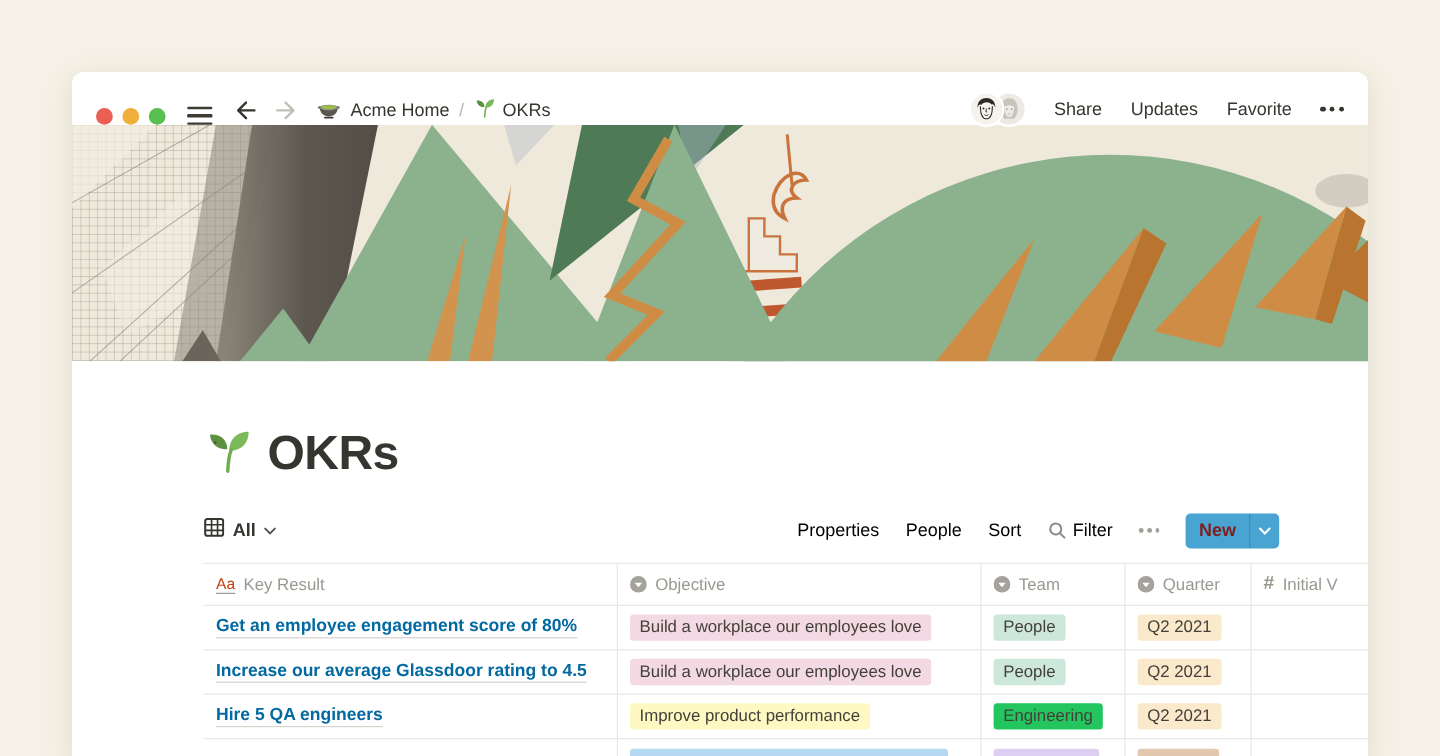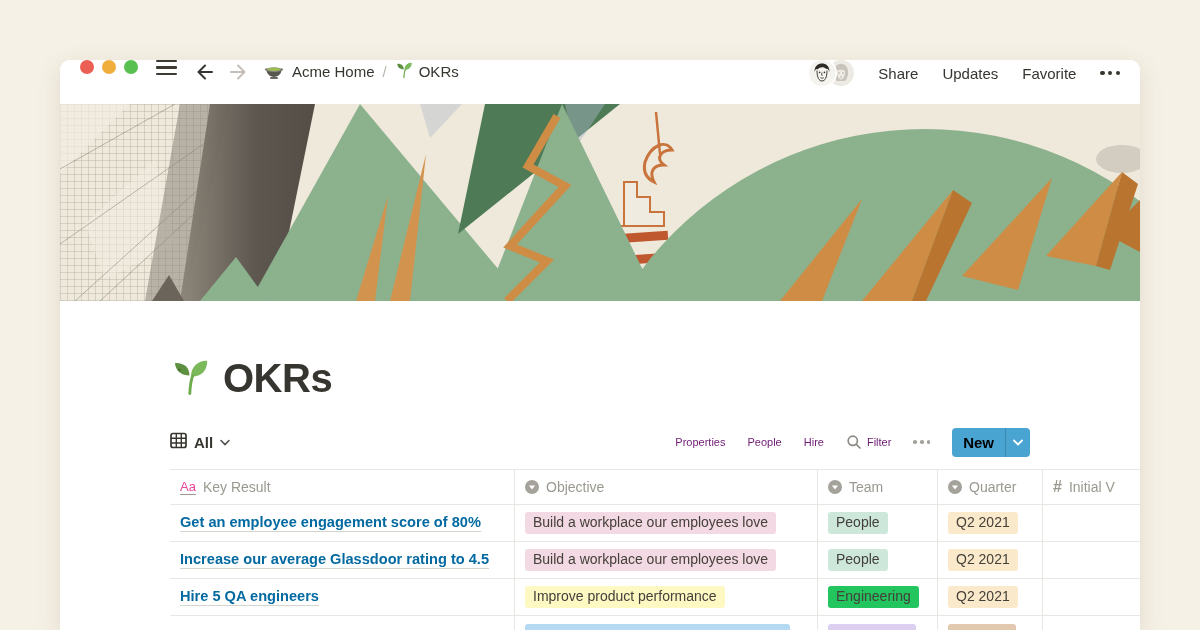--- a/index.html
+++ b/index.html
@@ -6,21 +6,21 @@
   html,body { width:1200px; height:630px; overflow:hidden; }
   body { background:#F6F1E6; font-family:"Liberation Sans", sans-serif; color:#37352F; }
 
   .window {
     position:absolute; left:60px; top:60px; width:1080px; height:570px;
     background:#FFFFFF; border-radius:10px 10px 0 0; overflow:hidden;
     box-shadow:0 6px 24px rgba(90,80,60,.14);
   }
 
   
-  .chrome { height:44px; display:flex; align-items:flex-start; padding:0 20px; background:#fff; position:relative; z-index:5; }
+  .chrome { height:44px; display:flex; align-items:flex-end; padding:0 20px; background:#fff; position:relative; z-index:5; }
   .lights { display:flex; gap:8px; align-items:center; }
   .light { width:14px; height:14px; border-radius:50%; }
   .hamburger { margin-left:18px; display:flex; flex-direction:column; gap:4px; cursor:pointer; }
   .hamburger span { display:block; width:21px; height:2.4px; background:#3E3A34; border-radius:1px; }
   .navarrow { margin-left:16px; display:flex; }
   .breadcrumb { display:flex; align-items:center; margin-left:14px; gap:8px; font-size:15px; }
   .crumb { cursor:pointer; }
   .crumb-sep { color:#B9B5AE; }
   .crumb-page { display:flex; align-items:center; gap:6px; }
   .chrome-right { margin-left:auto; display:flex; align-items:center; gap:24px; font-size:15px; }
@@ -32,46 +32,46 @@
   .dots { display:flex; gap:3.5px; align-items:center; cursor:pointer; }
   .dots i { width:4.2px; height:4.2px; border-radius:50%; background:#37352F; }
 
   
   .cover { width:1080px; height:197px; display:block; }
 
   
   .title-row { display:flex; align-items:center; gap:13px; margin:55px 0 0 110px; }
   .page-title { font-size:40px; font-weight:700; letter-spacing:-0.5px; color:#37352F; }
 
-  .toolbar { display:flex; align-items:center; justify-content:space-between; margin:25px 110px 0 110px; height:32px; }
+  .toolbar { display:flex; align-items:center; justify-content:space-between; margin:25px 74px 0 110px; height:32px; }
   .view-switcher { display:flex; align-items:center; gap:7px; cursor:pointer; }
   .view-label { font-size:15px; font-weight:700; }
   .toolbar-right { display:flex; align-items:center; gap:22px; }
-  .tb-item { font-size:11px; color:#701a75; cursor:pointer; }
+  .tb-item { font-size:15px; color:#000000; cursor:pointer; }
   .search-group { display:flex; align-items:center; gap:5px; cursor:pointer; }
   .tb-dots { display:flex; gap:3px; align-items:center; cursor:pointer; }
   .tb-dots i { width:3.6px; height:3.6px; border-radius:50%; background:#A3A09A; }
   .new-btn { display:flex; align-items:stretch; height:29px; border-radius:4px; overflow:hidden; cursor:pointer; }
-  .new-btn-main { color:#000000; font-size:15px; font-weight:700; display:flex; align-items:center; padding:0 11px; }
+  .new-btn-main { color:#7f1d1d; font-size:15px; font-weight:700; display:flex; align-items:center; padding:0 11px; }
   .new-btn-caret { display:flex; align-items:center; padding:0 7px; border-left:1px solid rgba(0,0,0,.16); }
 
   
   .table { margin:11px 0 0 110px; width:970px; }
   .t-row { display:grid; grid-template-columns:345px 303px 120px 105px 1fr; }
   .t-head { border-top:1px solid #E9E7E2; border-bottom:1px solid #E9E7E2; height:36px; }
   .t-head .cell { color:#9B9890; font-size:14px; display:flex; align-items:center; gap:7px; }
   .cell { padding:0 10px; border-right:1px solid #E9E7E2; overflow:hidden; white-space:nowrap; display:flex; align-items:center; }
   .cell:last-child { border-right:none; }
   .t-body .t-row { height:37px; border-bottom:1px solid #E9E7E2; }
   .t-row.partial { height:37px; border-bottom:none; }
   .kr { font-size:14.6px; font-weight:700; color:#0369a1; border-bottom:1px solid #D6D3CC; padding-bottom:1px; }
   .tag { display:inline-block; font-size:14px; color:#44403A; padding:2px 8px 3px; border-radius:3px; white-space:nowrap; line-height:17px; }
   .tag.stub { height:22px; }
   .stub-obj { width:265px; } .stub-team { width:88px; } .stub-q { width:68px; }
-  .aa-icon { font-size:13px; color:#ec4899; border-bottom:1.6px solid #9B9890; line-height:14px; font-weight:400; }
+  .aa-icon { font-size:13px; color:#c2410c; border-bottom:1.6px solid #9B9890; line-height:14px; font-weight:400; }
   .num-icon { font-size:16px; color:#9B9890; font-weight:700; }
 </style>
 </head>
 <body>
 
 <div class="window">
 
   <div class="chrome">
     <div class="lights">
       <span class="light" style="background-color: rgb(236, 95, 85);"></span>
@@ -228,21 +228,21 @@
           </svg>
       </span>
       <span class="view-label">All</span>
       <svg width="10" height="7" viewBox="0 0 10 7">
           <path d="M1 1.5 L5 5.5 L9 1.5" stroke="#54514B" stroke-width="1.6" fill="none" stroke-linecap="round"></path>
         </svg>
     </div>
     <div class="toolbar-right">
       <span class="tb-item">Properties</span>
       <span class="tb-item">People</span>
-      <span class="tb-item">Hire</span>
+      <span class="tb-item">Sort</span>
       <span class="search-group">
         <svg width="16" height="16" viewBox="0 0 16 16">
             <circle cx="6.8" cy="6.8" r="4.6" stroke="#8E8B85" stroke-width="1.7" fill="none"></circle>
             <path d="M10.3 10.3 L14 14" stroke="#8E8B85" stroke-width="1.7" stroke-linecap="round"></path>
           </svg>
         <span class="tb-item">Filter</span>
       </span>
       <span class="tb-dots">
           <i></i>
           <i></i>

